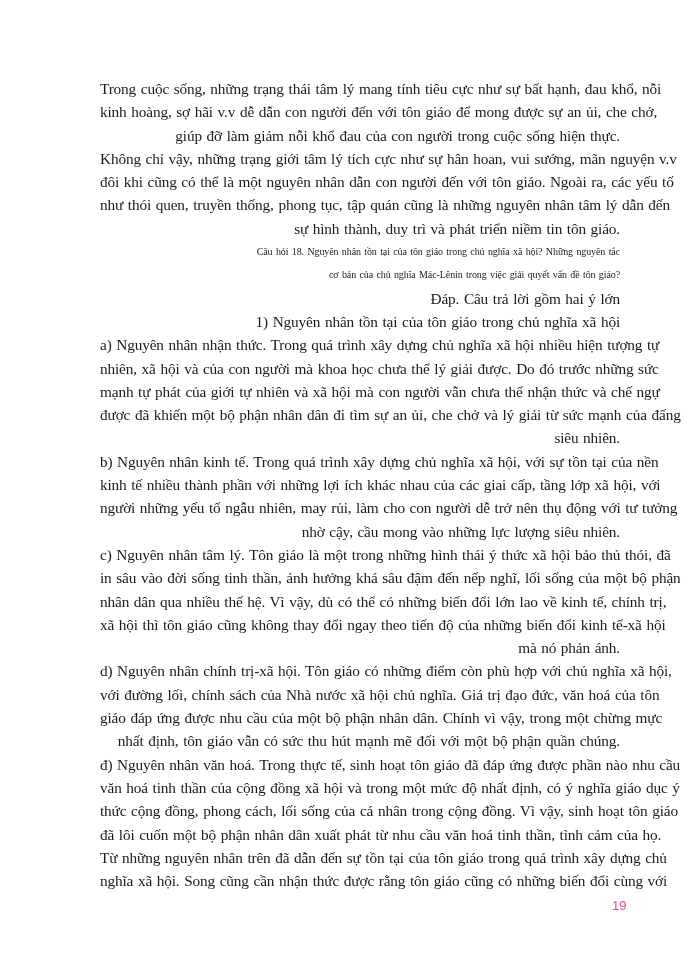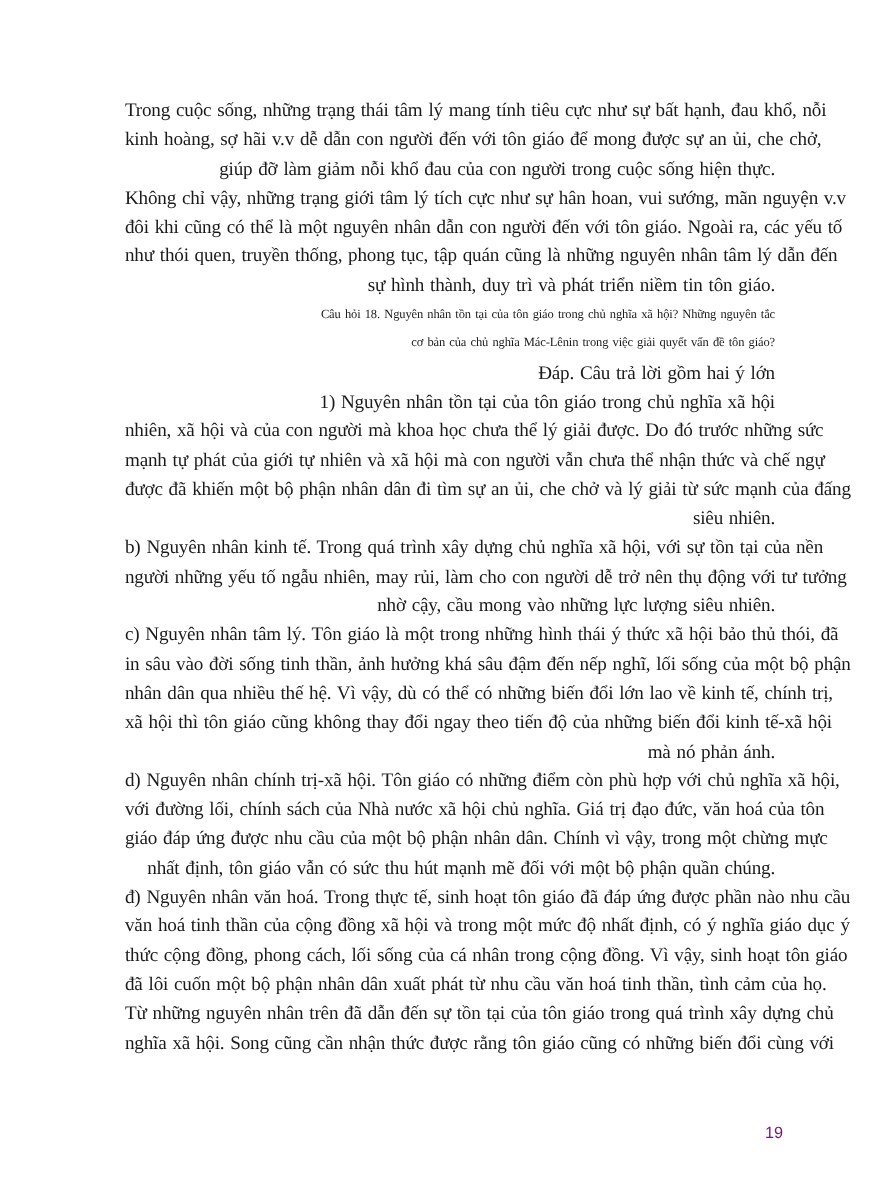--- a/index.html
+++ b/index.html
@@ -40,21 +40,21 @@
     font-weight: normal;
     font-size: 10px;
     letter-spacing: -0.1px;
   }
   .page-number {
     position: absolute;
     left: 612px;
     top: 898px;
     font-family: "Liberation Sans", "DejaVu Sans", sans-serif;
     font-size: 13px;
-    color: #701a75;
+    color: #ec4899;
   }
 </style>
 </head>
 <body>
 
 <div class="page">
   <div class="content">
 
     <div>
       <div class="line">Trong  cuộc sống,  những  trạng thái  tâm lý  mang tính  tiêu  cực như  sự bất hạnh,  đau khổ, nỗi</div>
@@ -76,28 +76,30 @@
 
     <div>
       <div class="line">Đáp.  Câu trả lời  gồm  hai  ý lớn</div>
     </div>
 
     <div>
       <div class="line">1) Nguyên  nhân  tồn tại của tôn giáo  trong  chủ nghĩa  xã hội</div>
     </div>
 
     <div>
+      <div class="line">a) Nguyên  nhân  nhận thức.  Trong  quá trình  xây dựng chủ nghĩa  xã hội nhiều  hiện  tượng tự</div>
       <div class="line">nhiên,  xã hội và của con người  mà khoa học chưa thể lý  giải  được. Do đó trước những  sức</div>
       <div class="line">mạnh  tự phát  của giới  tự nhiên  và xã hội mà con người  vẫn chưa thể nhận thức và chế ngự</div>
       <div class="line">được đã khiến  một bộ phận nhân  dân đi tìm  sự an ủi,  che chở và lý  giải  từ sức mạnh  của đấng</div>
       <div class="line">siêu  nhiên.</div>
     </div>
 
     <div>
       <div class="line">b) Nguyên  nhân  kinh  tế. Trong  quá trình  xây dựng chủ nghĩa  xã hội,  với sự tồn tại của nền</div>
+      <div class="line">kinh  tế nhiều  thành  phần với những  lợi  ích khác nhau  của các giai  cấp, tầng  lớp xã hội,  với</div>
       <div class="line">người  những  yếu tố ngẫu  nhiên,   may rủi,  làm  cho con người  dễ trở nên thụ  động với tư tưởng</div>
       <div class="line">nhờ cậy, cầu mong  vào những  lực lượng  siêu  nhiên.</div>
     </div>
 
     <div>
       <div class="line">c) Nguyên  nhân  tâm lý.  Tôn giáo  là một trong  những  hình  thái  ý thức xã hội bảo thủ thói,  đã</div>
       <div class="line">in  sâu vào đời sống tinh  thần,  ảnh hưởng khá sâu đậm đến nếp nghĩ,  lối  sống của một bộ phận</div>
       <div class="line">nhân  dân qua nhiều  thế hệ. Vì vậy,  dù có thể có những  biến  đổi lớn lao về kinh  tế, chính  trị,</div>
       <div class="line">xã hội thì tôn giáo  cũng  không  thay đổi ngay theo tiến  độ của những  biến  đổi kinh  tế-xã hội</div>
       <div class="line">mà nó phản ánh.</div>

